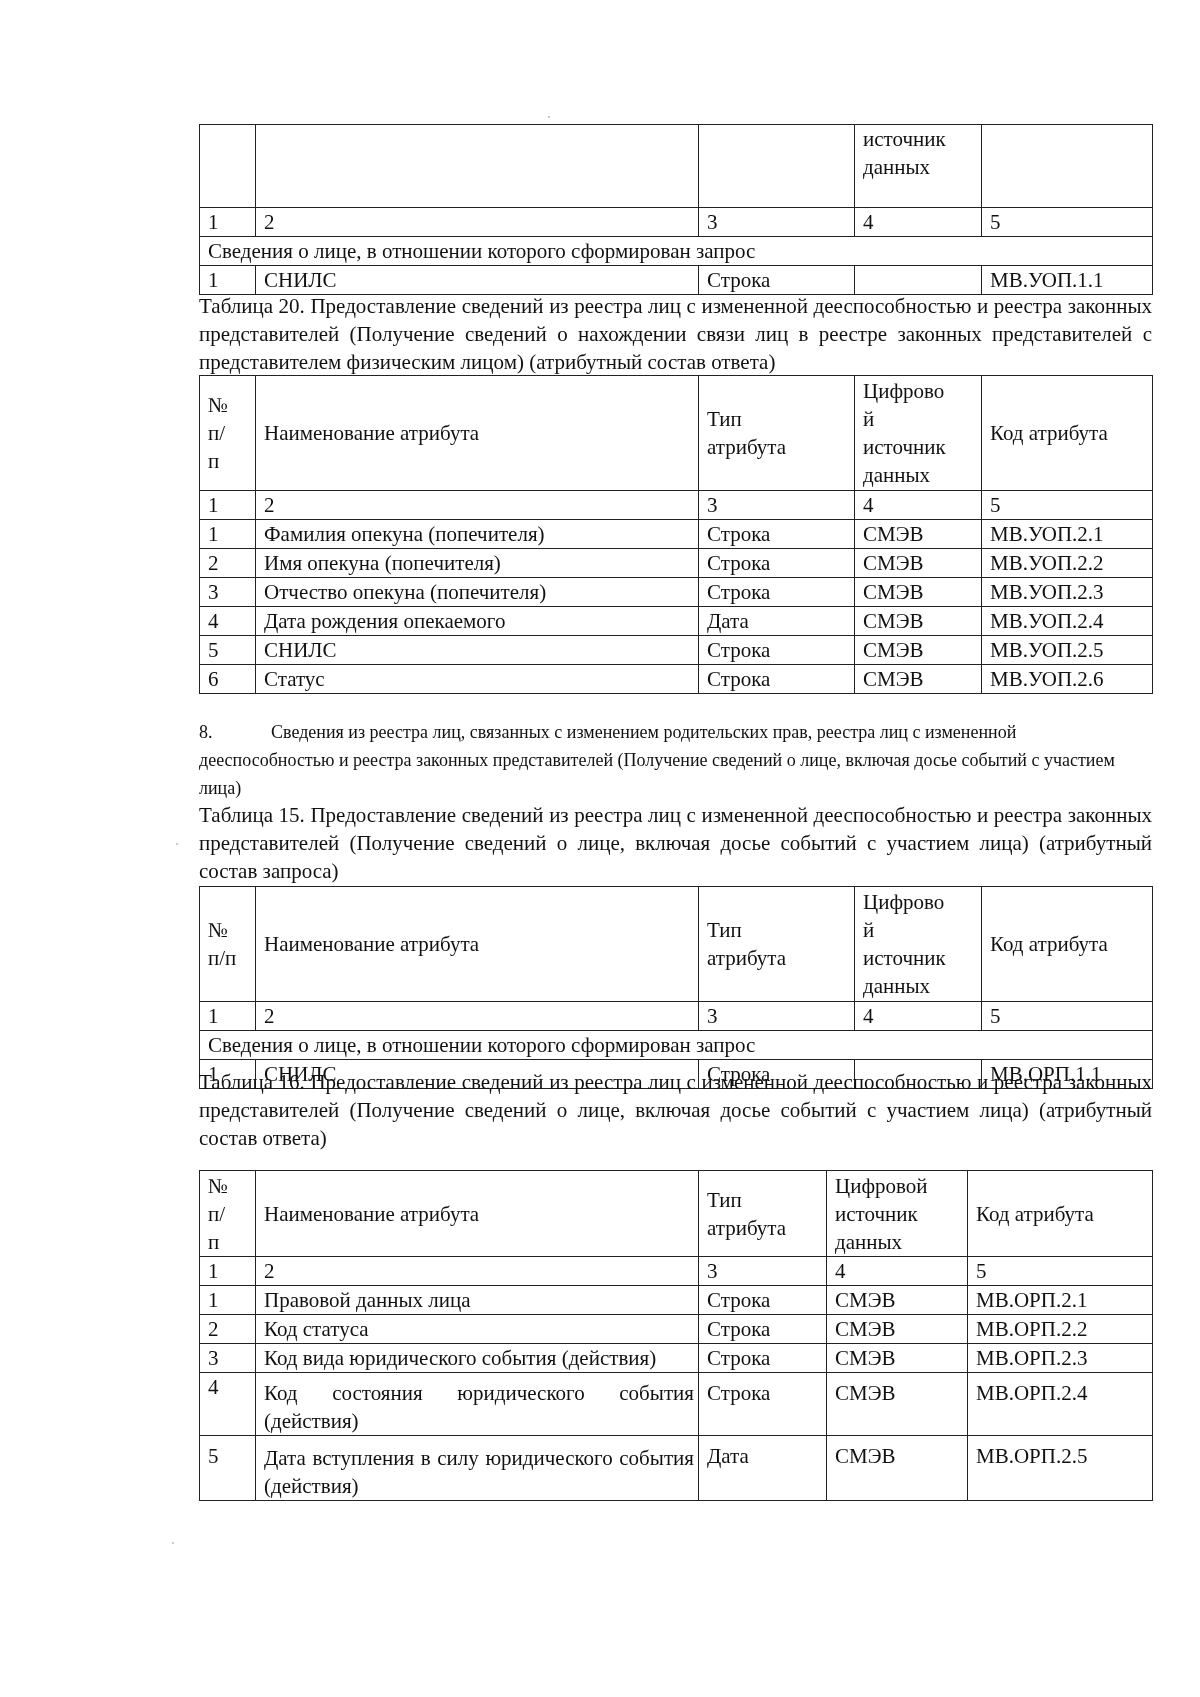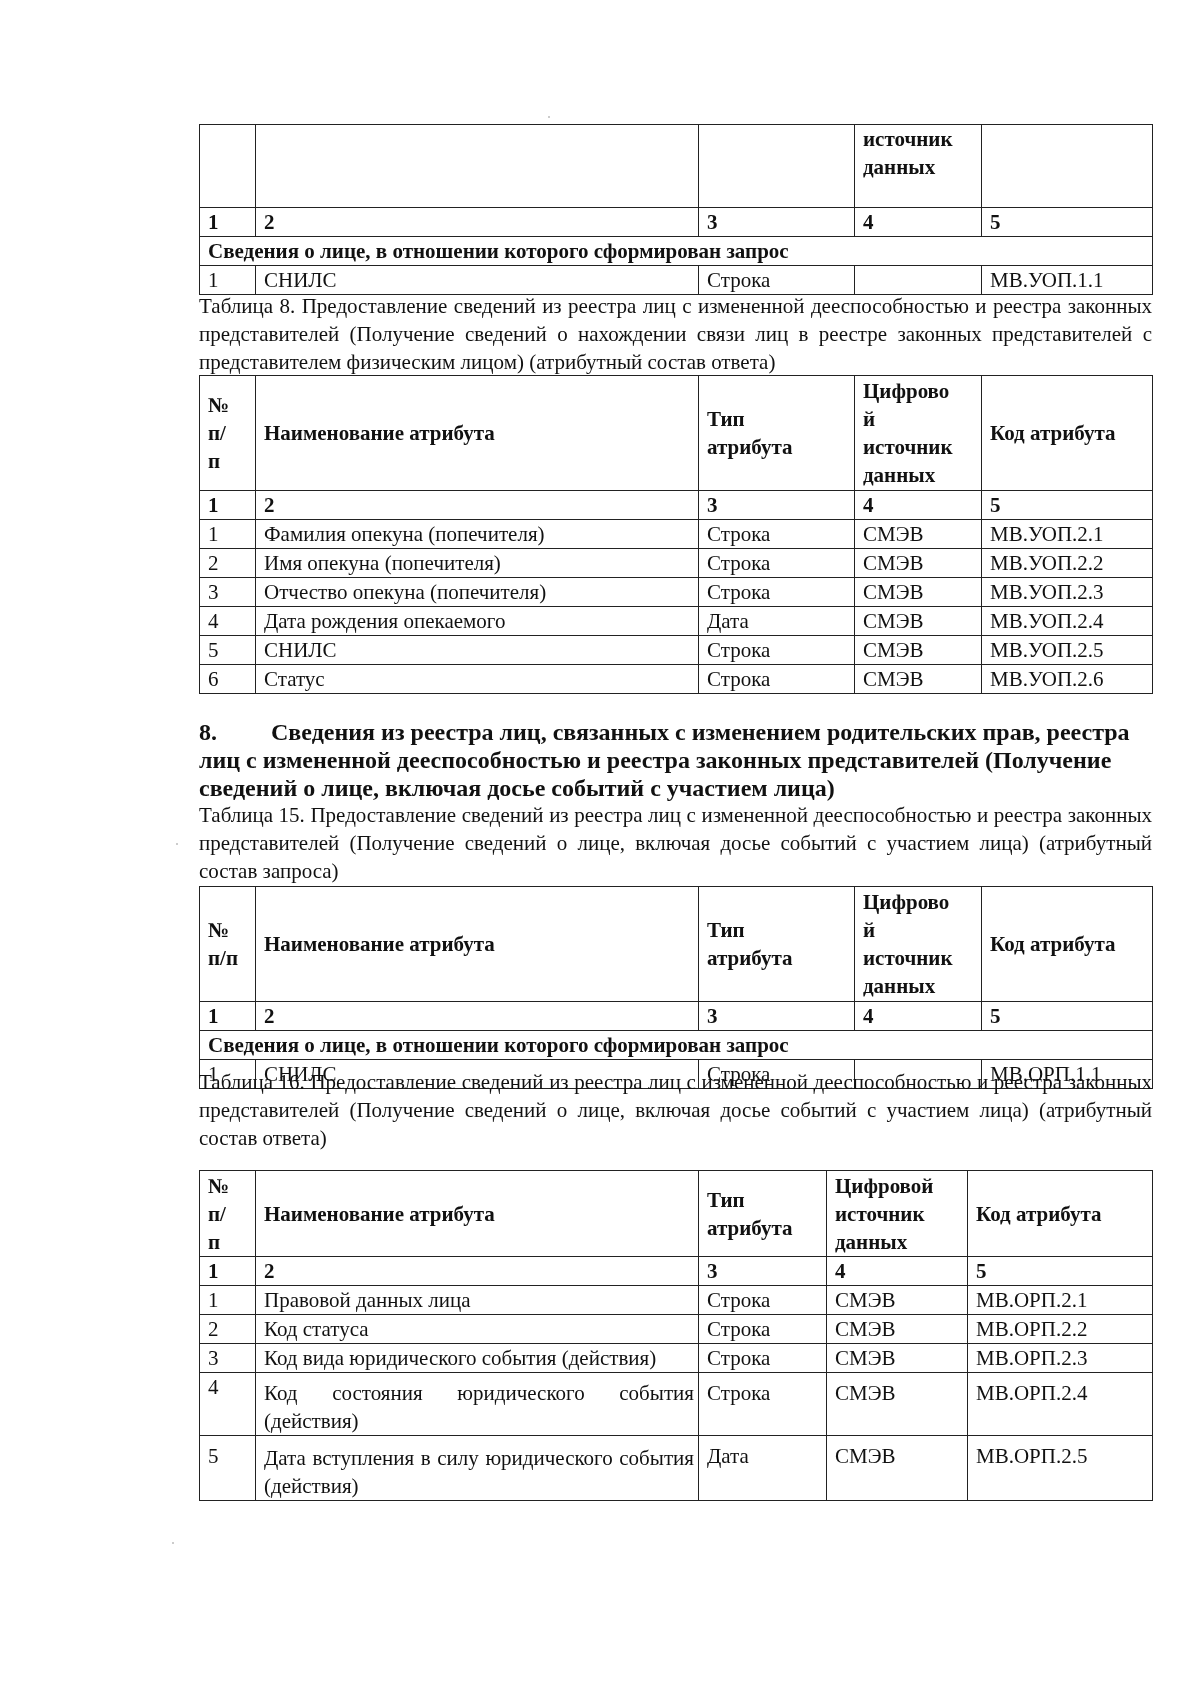--- a/index.html
+++ b/index.html
@@ -1,24 +1,24 @@
 <!DOCTYPE html>
 <html><head>
 <meta charset="utf-8">
 <style>
   html, body { margin: 0; padding: 0; background: #ffffff; }
   body { width: 1200px; height: 1697px; position: relative; overflow: hidden;
          font-family: "Liberation Serif", "DejaVu Serif", serif; color: #111; }
   table { border-collapse: collapse; table-layout: fixed; position: absolute; left: 199px; width: 953px; }
   td { border: 1.5px solid #222; padding: 0 4px 0 8px; font-size: 21px; line-height: 28px; vertical-align: top; }
-  td.b { font-weight: bold; }
+  td.b { font-weight: normal; }
   td.vm { vertical-align: middle; }
   td.j { text-align: justify; text-align-last: left; }
   .caption { position: absolute; left: 199px; width: 953px; font-size: 21px; line-height: 28px; text-align: justify; text-align-last: left; }
-  .sec { position: absolute; left: 199px; width: 935px; font-size: 24px; line-height: 28px; font-weight: bold; }
+  .sec { position: absolute; left: 199px; width: 935px; font-size: 18px; line-height: 28px; font-weight: normal; }
   .sec .num { display: inline-block; width: 72px; }
   .dot { position: absolute; width: 2px; height: 2px; background: #bbb; border-radius: 1px; }
 </style>
 </head>
 <body>
 
 <div class="dot" style="left:548px;top:116px"></div>
 <div class="dot" style="left:176px;top:843px"></div>
 <div class="dot" style="left:172px;top:1542px"></div>
 
@@ -52,21 +52,21 @@
   <tr>
     <td>1</td>
     <td>СНИЛС</td>
     <td>Строка</td>
     <td></td>
     <td>МВ.УОП.1.1</td>
   </tr>
 </tbody>
   </table>
 
-<div class="caption" style="top:292px;">Таблица 8. Предоставление сведений из реестра лиц с измененной дееспособностью и реестра законных представителей (Получение сведений о нахождении связи лиц в реестре законных представителей с представителем физическим лицом) (атрибутный состав ответа)</div>
+<div class="caption" style="top:292px;">Таблица 20. Предоставление сведений из реестра лиц с измененной дееспособностью и реестра законных представителей (Получение сведений о нахождении связи лиц в реестре законных представителей с представителем физическим лицом) (атрибутный состав ответа)</div>
 
 <table style="top:375px;">
   <colgroup>
       <col style="width:56px">
       <col style="width:443px">
       <col style="width:156px">
       <col style="width:127px">
       <col style="width:171px">
     </colgroup>
   <tbody>

